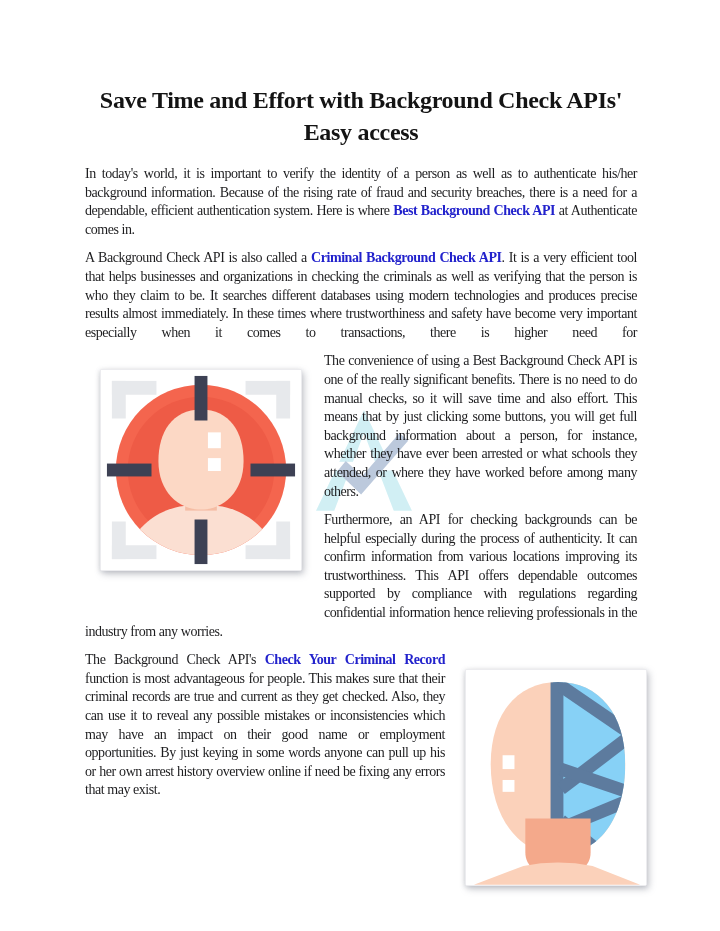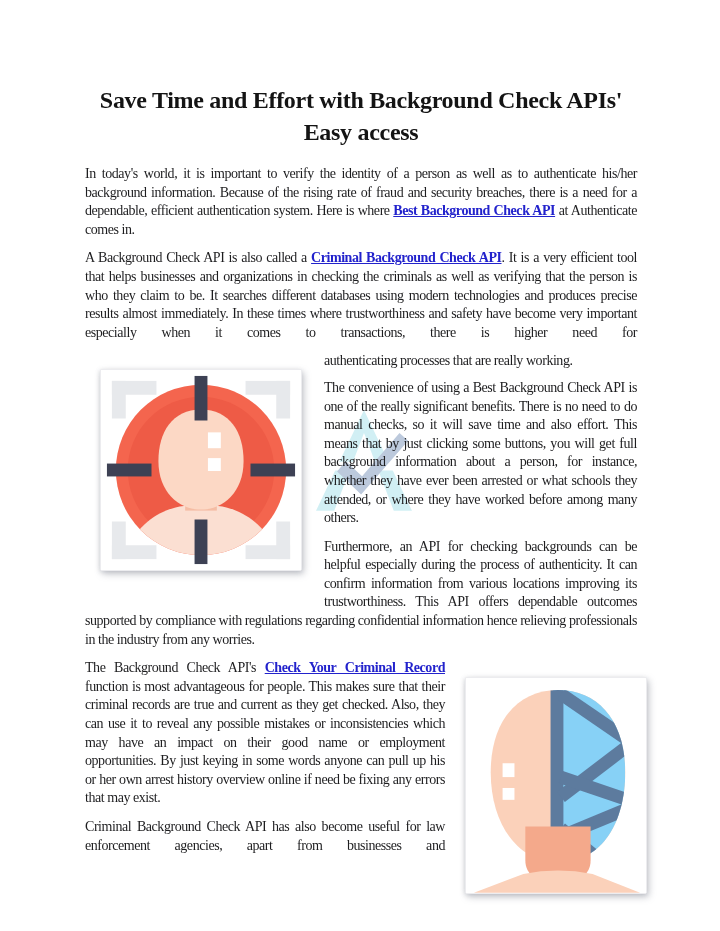--- a/index.html
+++ b/index.html
@@ -13,21 +13,21 @@
     margin:0 0 17px 0; font-size:24px; line-height:32px; font-weight:bold;
     text-align:center; color:#141414; letter-spacing:-0.3px;
   }
   p.body-p {
     margin:0 0 10px 0; font-size:14px; line-height:18.6px;
     text-align:justify; letter-spacing:-0.45px;
   }
   p.p2-main { margin-bottom:10px; text-align-last:justify; }
   p.p-cont  { margin-bottom:8px; text-align:left; }
   p.p-last-justify { text-align-last:justify; }
-  a.doc-link { color:#2222cc; font-weight:bold; text-decoration:underline; cursor:pointer; }
+  a.doc-link { color:#2222cc; font-weight:bold; cursor:pointer; }
   .sec { position:relative; z-index:1; }
   .sec::after { content:""; display:block; clear:none; }
   figure.img-card {
     margin:0; box-sizing:border-box; background:#fff;
     border:1px solid #ececef; border-radius:2px;
     box-shadow:2px 3px 7px rgba(110,115,130,0.40), -1px 1px 4px rgba(110,115,130,0.18);
   }
   figure.card-target { float:left;  width:202px; height:202px; margin:17px 22px 33px 15px; }
   figure.card-mask   { float:right; width:182px; height:217px; margin:18px -10px 0 20px; }
   figure.img-card svg { display:block; width:100%; height:100%; }
@@ -86,21 +86,20 @@
           </g>
 
           <g fill="#3d4154">
             <rect x="94.5" y="6" width="13" height="45"></rect>
             <rect x="94.5" y="151" width="13" height="45"></rect>
             <rect x="6" y="94.5" width="45" height="13"></rect>
             <rect x="151" y="94.5" width="45" height="13"></rect>
           </g>
         </svg>
       </figure>
-      <p class="body-p p-cont">authenticating processes that are really working.</p>
       <p class="body-p">The convenience of using a Best Background Check API is one of the really significant benefits. There is no need to do manual checks, so it will save time and also effort. This means that by just clicking some buttons, you will get full background information about a person, for instance, whether they have ever been arrested or what schools they attended, or where they have worked before among many others.</p>
       <p class="body-p">Furthermore, an API for checking backgrounds can be helpful especially during the process of authenticity. It can confirm information from various locations improving its trustworthiness. This API offers dependable outcomes supported by compliance with regulations regarding confidential information hence relieving professionals in the industry from any worries.</p>
     </div>
 
     <div class="sec">
       <figure class="img-card card-mask">
         <svg viewBox="0 0 182 217">
           <rect x="0" y="0" width="182" height="217" fill="#ffffff"></rect>
           <clipPath id="clipHead2">
             <path d="M93 12 C135 12 161 45 161 95 C161 142 140 186 93 186 C52 186 25 147 25 95 C25 45 51 12 93 12 Z"></path>
@@ -117,17 +116,16 @@
               <line x1="96" y1="152" x2="176" y2="217"></line>
             </g>
             <rect x="37" y="86" width="12" height="14" fill="#ffffff"></rect>
             <rect x="37" y="111" width="12" height="12" fill="#ffffff"></rect>
           </g>
           <path d="M60 150 L60 184 C60 199 72 207 93 207 C114 207 126 199 126 184 L126 150 Z" fill="#f4a98b"></path>
           <path d="M8 217 L58 198 Q93 191 128 198 L176 217 Z" fill="#fbd1ba"></path>
         </svg>
       </figure>
       <p class="body-p"><span>The Background Check API's </span><a class="doc-link">Check Your Criminal Record</a><span> function is most advantageous for people. This makes sure that their criminal records are true and current as they get checked. Also, they can use it to reveal any possible mistakes or inconsistencies which may have an impact on their good name or employment opportunities. By just keying in some words anyone can pull up his or her own arrest history overview online if need be fixing any errors that may exist.</span></p>
-      <p class="body-p p-last-justify">Criminal Background Check API has also become useful for law enforcement agencies, apart from businesses and</p>
     </div>
   </div>
 
 </div>
 
 </body></html>

